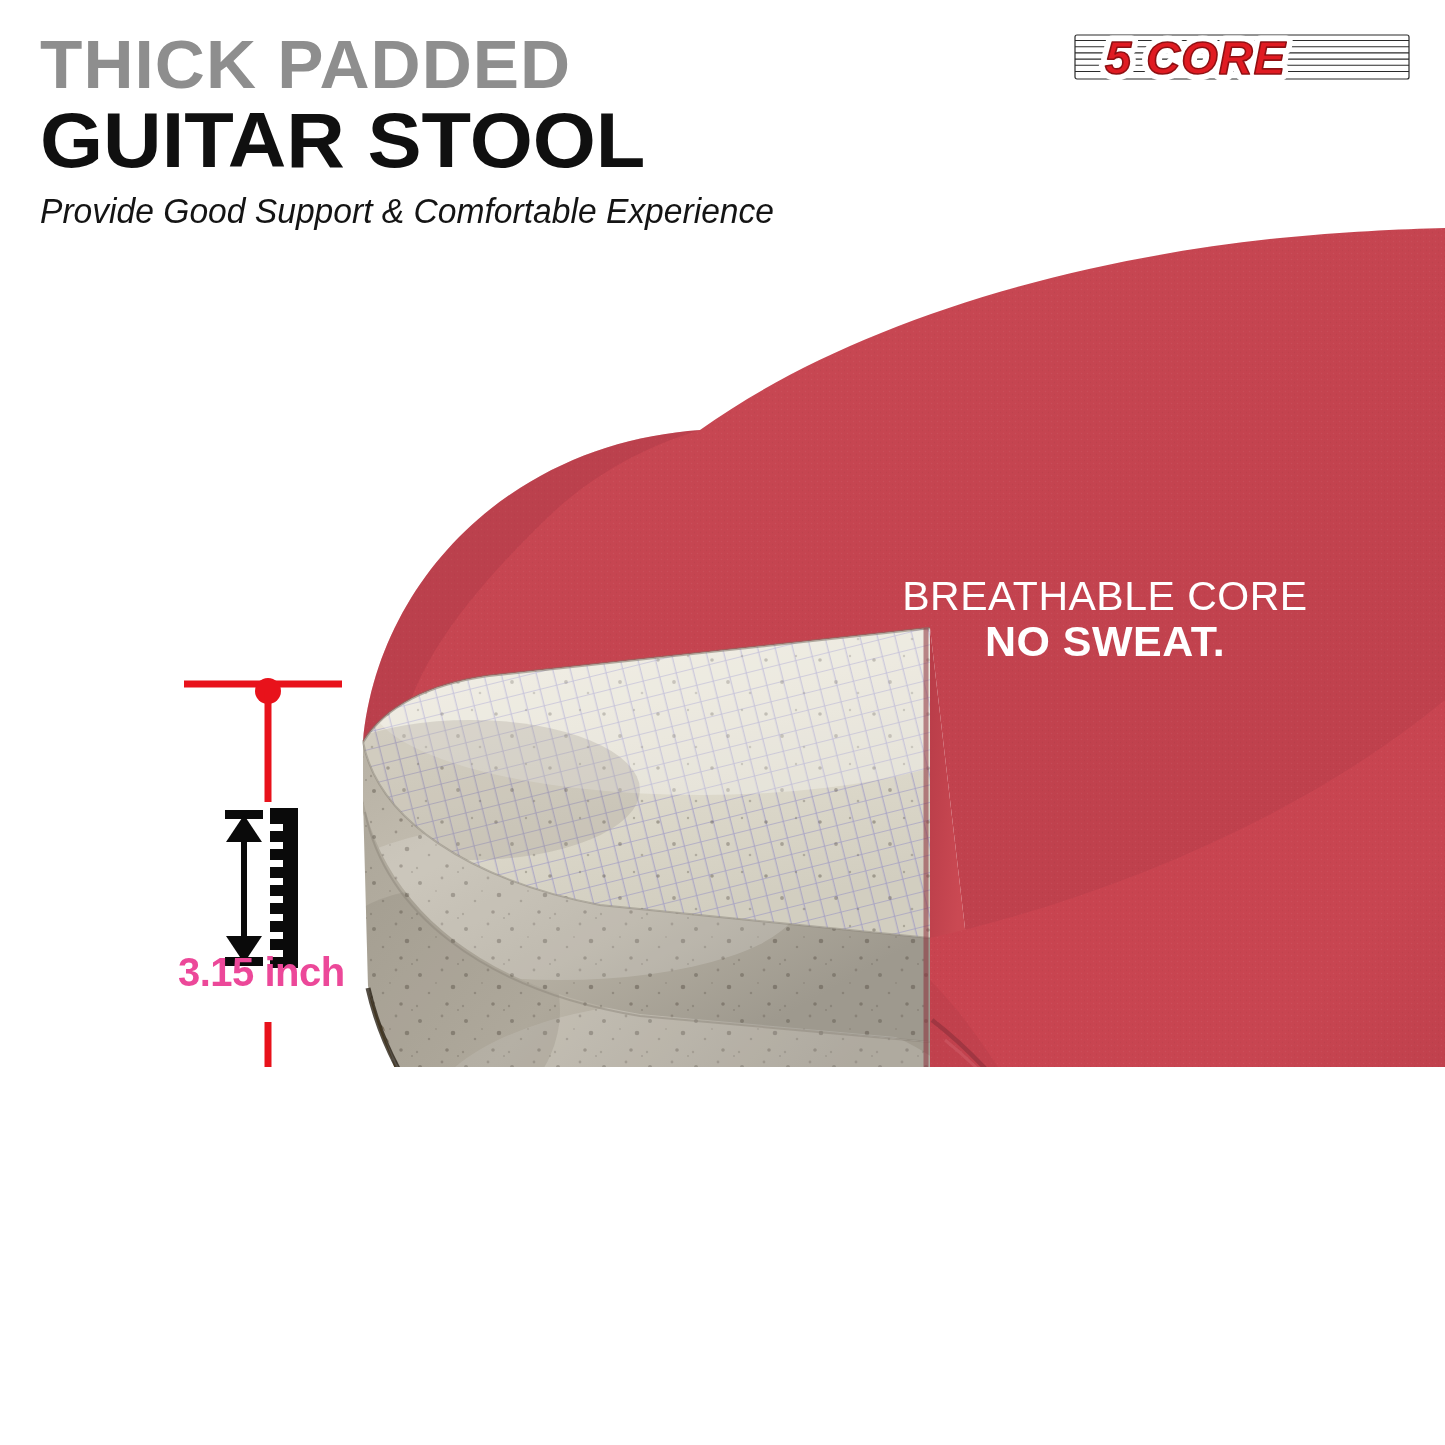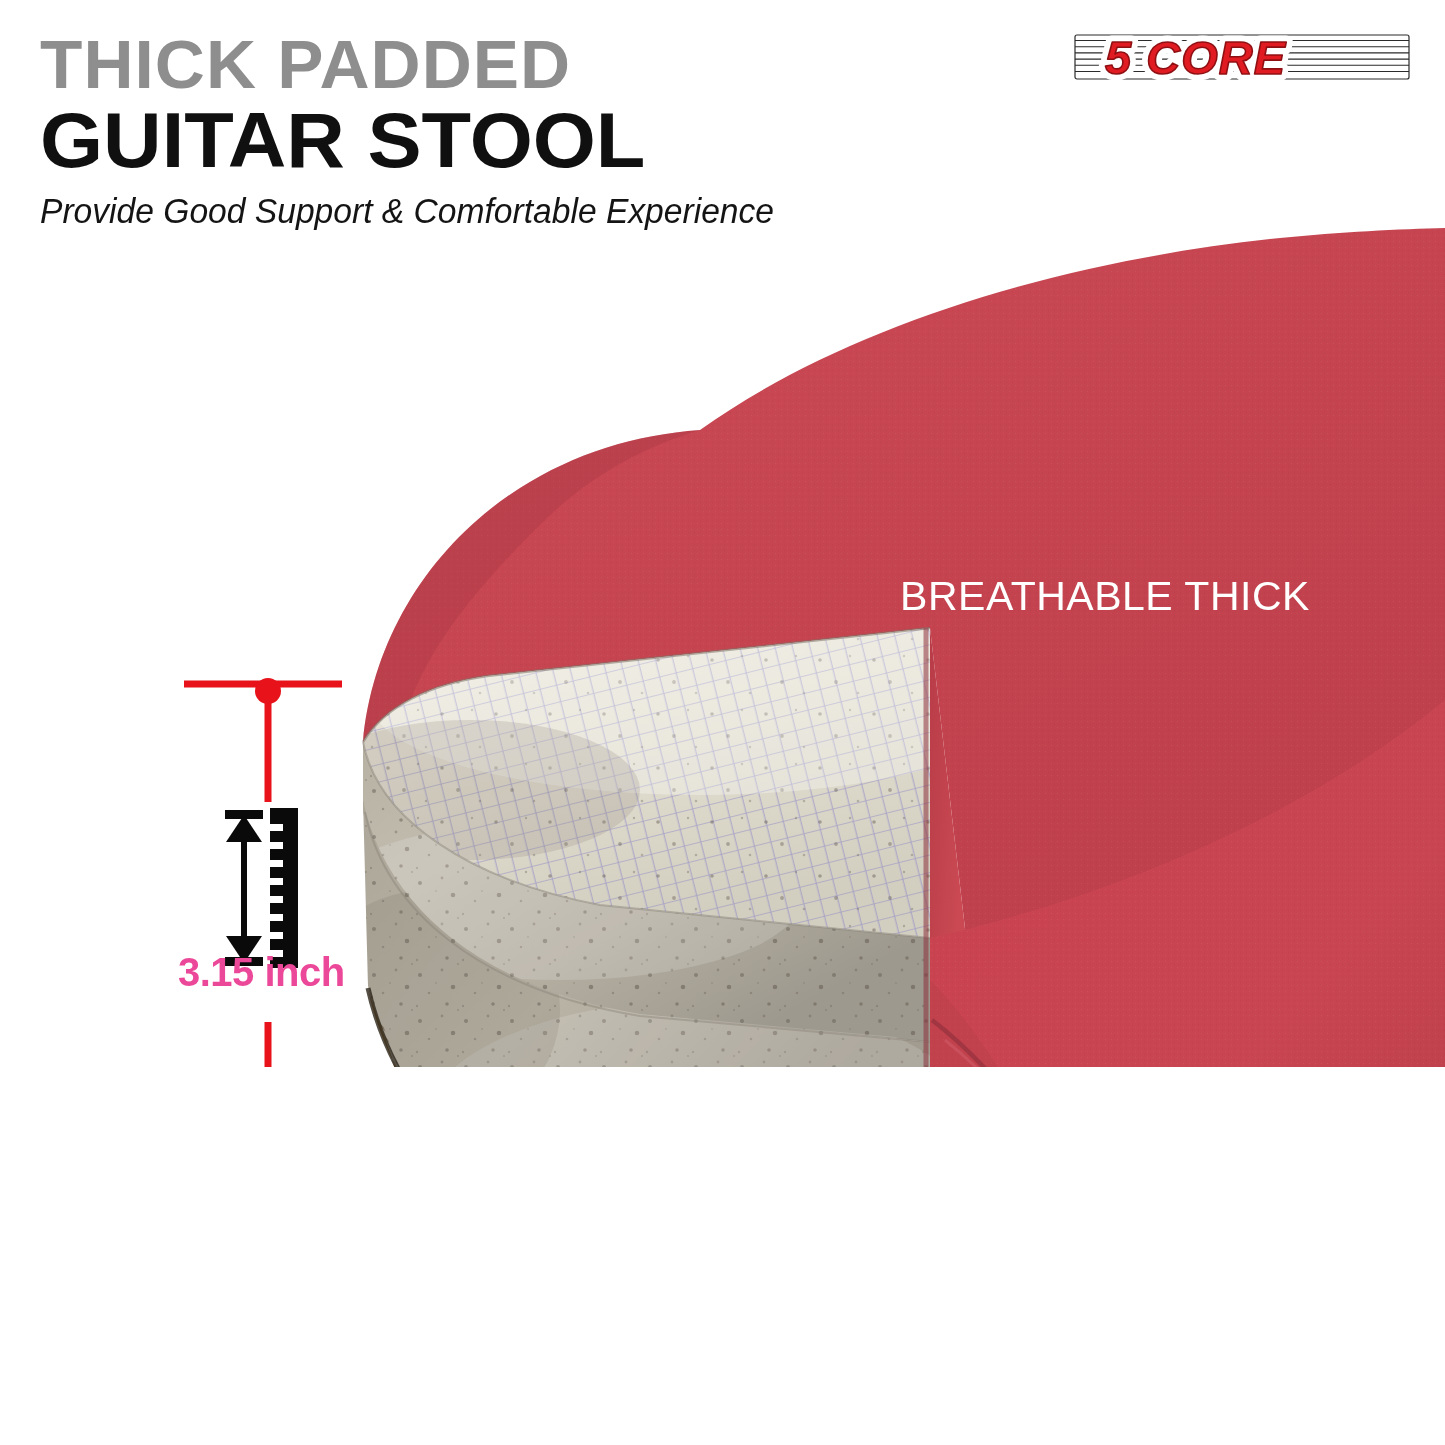--- a/index.html
+++ b/index.html
@@ -306,21 +306,22 @@
         <text x="32" y="48" font-family="Liberation Sans, sans-serif" font-size="47" font-weight="bold" font-style="italic" fill="none" stroke="#2b2b2b" stroke-width="1.1" stroke-linejoin="round" letter-spacing="1" transform="translate(0,0)" opacity="0"></text>
       </g>
 
       <g>
         <text x="32" y="48" font-family="Liberation Sans, sans-serif" font-size="47" font-weight="bold" font-style="italic" fill="#E01B22" stroke="#8e1013" stroke-width="1.6" stroke-linejoin="round" letter-spacing="1">5 CORE</text>
       </g>
     </svg>
   </div>
 
   <div id="callout">
-    <div class="l1">BREATHABLE THICK</div>
+    <div class="l1">BREATHABLE CORE</div>
+    <div class="l2">NO SWEAT.</div>
   </div>
 
   <div id="dimension">
     <svg viewBox="0 0 210 470" xmlns="http://www.w3.org/2000/svg">
 
       <g>
         <line x1="6" y1="12" x2="164" y2="12" stroke="#E8121B" stroke-width="7"></line>
         <circle cx="90" cy="19" r="13" fill="#E8121B"></circle>
         <line x1="90" y1="19" x2="90" y2="130" stroke="#E8121B" stroke-width="7"></line>
       </g>

